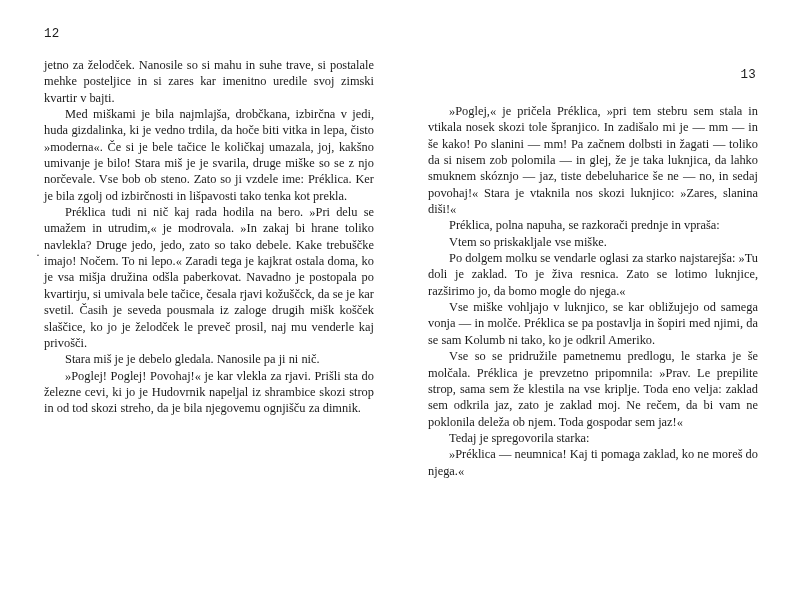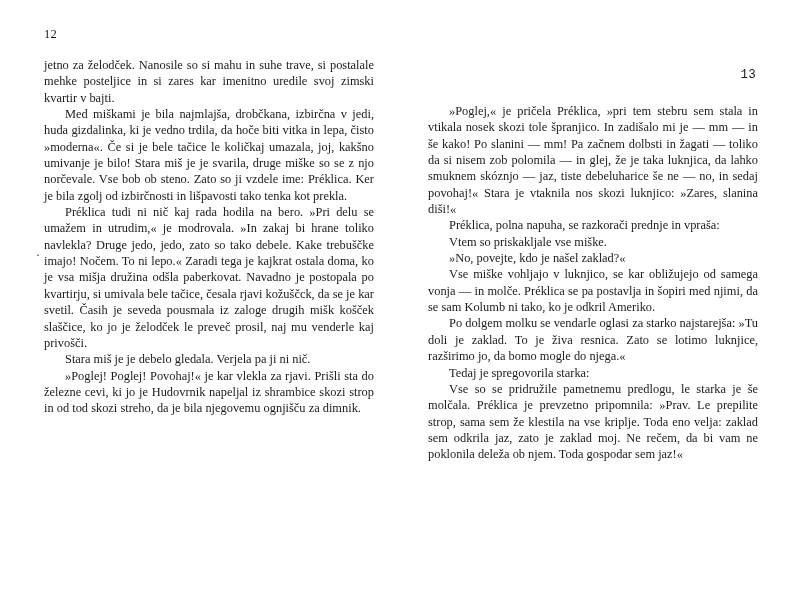--- a/index.html
+++ b/index.html
@@ -22,20 +22,21 @@
   }
   .folio {
     position: absolute;
     font-size: 12.5px;
     color: #1a1a1a;
     letter-spacing: 0.2px;
   }
   .folio-left {
     left: 44px;
     top: 27px;
+    font-family: Liberation Mono, monospace;
   }
   .folio-right {
     right: 44px;
     top: 68px;
     font-family: Liberation Mono, monospace;
   }
   .columns {
     position: absolute;
     left: 0;
     top: 0;
@@ -81,32 +82,32 @@
 
   <div class="folio folio-left">12</div>
   <div class="folio folio-right">13</div>
 
   <div class="columns">
 
     <div class="col col-left">
       <p class="noindent">jetno za želodček. Nanosile so si mahu in suhe trave, si postalale mehke posteljice in si zares kar imenitno uredile svoj zimski kvartir v bajti.</p>
       <p>Med miškami je bila najmlajša, drobčkana, izbirčna v jedi, huda gizdalinka, ki je vedno trdila, da hoče biti vitka in lepa, čisto »moderna«. Če si je bele tačice le količkaj umazala, joj, kakšno umivanje je bilo! Stara miš je je svarila, druge miške so se z njo norčevale. Vse bob ob steno. Zato so ji vzdele ime: Préklica. Ker je bila zgolj od izbirčnosti in lišpavosti tako tenka kot prekla.</p>
       <p>Préklica tudi ni nič kaj rada hodila na bero. »Pri delu se umažem in utrudim,« je modrovala. »In zakaj bi hrane toliko navlekla? Druge jedo, jedo, zato so tako debele. Kake trebuščke imajo! Nočem. To ni lepo.« Zaradi tega je kajkrat ostala doma, ko je vsa mišja družina odšla paberkovat. Navadno je postopala po kvartirju, si umivala bele tačice, česala rjavi kožuščck, da se je kar svetil. Časih je seveda pousmala iz zaloge drugih mišk košček slaščice, ko jo je želodček le preveč prosil, naj mu venderle kaj privošči.</p>
-      <p>Stara miš je je debelo gledala. Verjela pa ji ni nič.</p>
+      <p>Stara miš je je debelo gledala. Nanosile pa ji ni nič.</p>
       <p>»Poglej! Poglej! Povohaj!« je kar vlekla za rjavi. Prišli sta do železne cevi, ki jo je Hudovrnik napeljal iz shrambice skozi strop in od tod skozi streho, da je bila njegovemu ognjišču za dimnik.</p>
     </div>
 
     <div class="col col-right">
       <p>»Poglej,« je pričela Préklica, »pri tem stebru sem stala in vtikala nosek skozi tole špranjico. In zadišalo mi je — mm — in še kako! Po slanini — mm! Pa začnem dolbsti in žagati — toliko da si nisem zob polomila — in glej, že je taka luknjica, da lahko smuknem skóznjo — jaz, tiste debeluharice še ne — no, in sedaj povohaj!« Stara je vtaknila nos skozi luknjico: »Zares, slanina diši!«</p>
       <p>Préklica, polna napuha, se razkorači prednje in vpraša:</p>
       <p>Vtem so priskakljale vse miške.</p>
-      <p>»No, povejte, kdo je našel zaklad?«</p>
+      <p>Po dolgem molku se vendarle oglasi za starko najstarejša: »Tu doli je zaklad. To je živa resnica. Zato se lotimo luknjice, razširimo jo, da bomo mogle do njega.«</p>
       <p>Vse miške vohljajo v luknjico, se kar obližujejo od samega vonja — in molče. Préklica se pa postavlja in šopiri med njimi, da se sam Kolumb ni tako, ko je odkril Ameriko.</p>
-      <p>Po dolgem molku se vendarle oglasi za starko najstarejša: »Tu doli je zaklad. To je živa resnica. Zato se lotimo luknjice, razširimo jo, da bomo mogle do njega.«</p>
+      <p>Vse so se pridružile pametnemu predlogu, le starka je še molčala. Préklica je prevzetno pripomnila: »Prav. Le prepilite strop, sama sem že klestila na vse kriplje. Toda eno velja: zaklad sem odkrila jaz, zato je zaklad moj. Ne rečem, da bi vam ne poklonila deleža ob njem. Toda gospodar sem jaz!«</p>
       <p>Tedaj je spregovorila starka:</p>
-      <p>Vse so se pridružile pametnemu predlogu, le starka je še molčala. Préklica je prevzetno pripomnila: »Prav. Le prepilite strop, sama sem že klestila na vse kriplje. Toda eno velja: zaklad sem odkrila jaz, zato je zaklad moj. Ne rečem, da bi vam ne poklonila deleža ob njem. Toda gospodar sem jaz!«</p>
+      <p>»Préklica — neumnica! Kaj ti pomaga zaklad, ko ne moreš do njega.«</p>
     </div>
 
   </div>
 
   <div class="bullet-mark">·</div>
 
 </div>
 
 </body></html>

